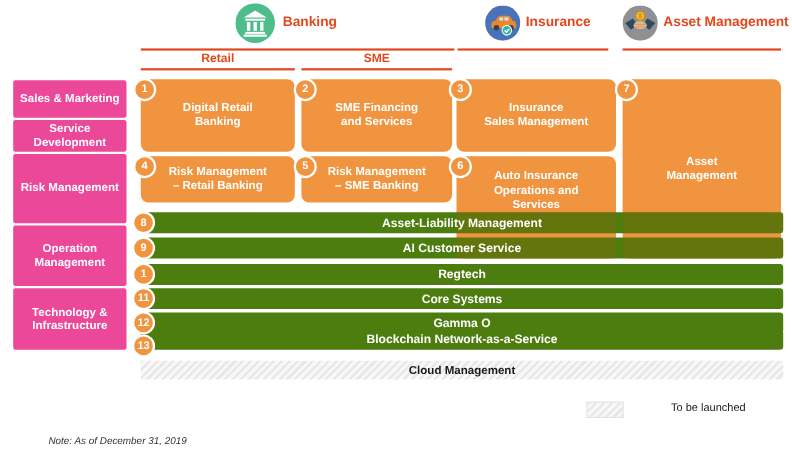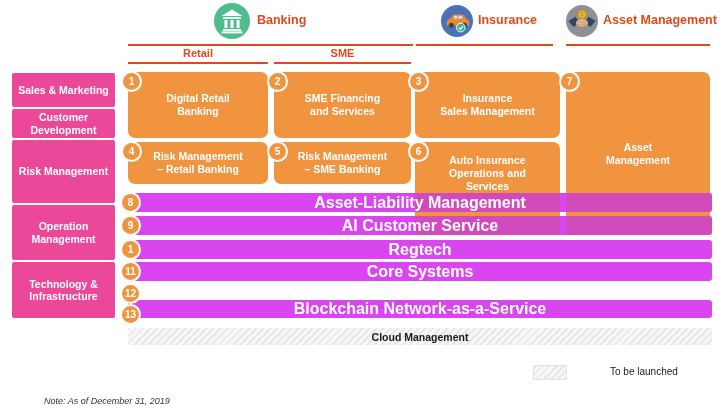--- a/index.html
+++ b/index.html
@@ -16,22 +16,22 @@
     font-weight:bold;font-size:10.5px;line-height:12.5px;display:flex;align-items:center;
     justify-content:center;text-align:center;white-space:pre-line;border-radius:2px;
   }
   .box{
     position:absolute;background:#F09440;border-radius:7px;color:#fff;font-weight:bold;
     font-size:10.5px;line-height:13px;display:flex;align-items:center;justify-content:center;
     text-align:center;white-space:pre-line;
   }
   .box.top-align{align-items:flex-start;padding-top:12px;box-sizing:border-box;}
   .bar{
-    position:absolute;left:128px;width:584px;background:#d946ef;border-radius:3px;color:#fff;
-    font-weight:bold;font-size:16px;display:flex;align-items:center;justify-content:center;
+    position:absolute;left:128px;width:584px;background:#4d7c0f;border-radius:3px;color:#fff;
+    font-weight:bold;font-size:11px;display:flex;align-items:center;justify-content:center;
     text-align:right;
   }
   .bar .lbl{position:relative;z-index:2;}
   .ov{position:absolute;top:0;bottom:0;background:rgba(185,95,15,0.22);z-index:1;}
   .hatch{
     background:repeating-linear-gradient(135deg,#e7e7e7 0 2px,#f7f7f7 2px 5px);
   }
   .cloud{
     position:absolute;left:128px;width:584px;color:#1a1a1a;font-weight:bold;font-size:10.5px;
     display:flex;align-items:center;justify-content:center;
@@ -96,21 +96,21 @@
   <div class="rline" style="left:128px;top:44px;width:285px;"></div>
   <div class="rline" style="left:416px;top:44px;width:137px;"></div>
   <div class="rline" style="left:566px;top:44px;width:144px;"></div>
 
   <div class="subcol" style="left:274px;top:47px;width:137px;">SME</div>
   <div class="subcol" style="left:128px;top:47px;width:140px;">Retail</div>
   <div class="rline" style="left:128px;top:62px;width:140px;"></div>
   <div class="rline" style="left:274px;top:62px;width:137px;"></div>
 
   <div class="side" style="top:73px;height:34px;">Sales &amp; Marketing</div>
-  <div class="side" style="top:109px;height:29px;">Customer
+  <div class="side" style="top:109px;height:29px;">Service
 Development</div>
   <div class="side" style="top:140px;height:63px;">Risk Management</div>
   <div class="side" style="top:205px;height:55px;">Operation
 Management</div>
   <div class="side" style="top:262px;height:56px;">Technology &amp;
 Infrastructure</div>
 
   <div class="box" style="left:566px;top:72px;width:144px;height:163px;">
     <span>Asset
 Management</span>
@@ -150,20 +150,23 @@
     <div class="ov" style="left:287px;width:145px;"></div>
     <div class="ov" style="left:438px;width:146px;"></div>
     <span class="lbl">AI Customer Service</span>
   </div>
   <div class="bar" style="top:240px;height:19px;">
     <span class="lbl">Regtech</span>
   </div>
   <div class="bar" style="top:262px;height:19px;">
     <span class="lbl">Core Systems</span>
   </div>
+  <div class="bar" style="top:284px;height:19px;">
+    <span class="lbl">Gamma O</span>
+  </div>
   <div class="bar" style="top:300px;height:18px;">
     <span class="lbl">Blockchain Network-as-a-Service</span>
   </div>
 
   <div class="cloud hatch" style="top:328px;height:17px;">
     <span>Cloud Management</span>
   </div>
 
   <div class="badge" style="left:121px;top:71px;">1</div>
   <div class="badge" style="left:267px;top:71px;">2</div>

